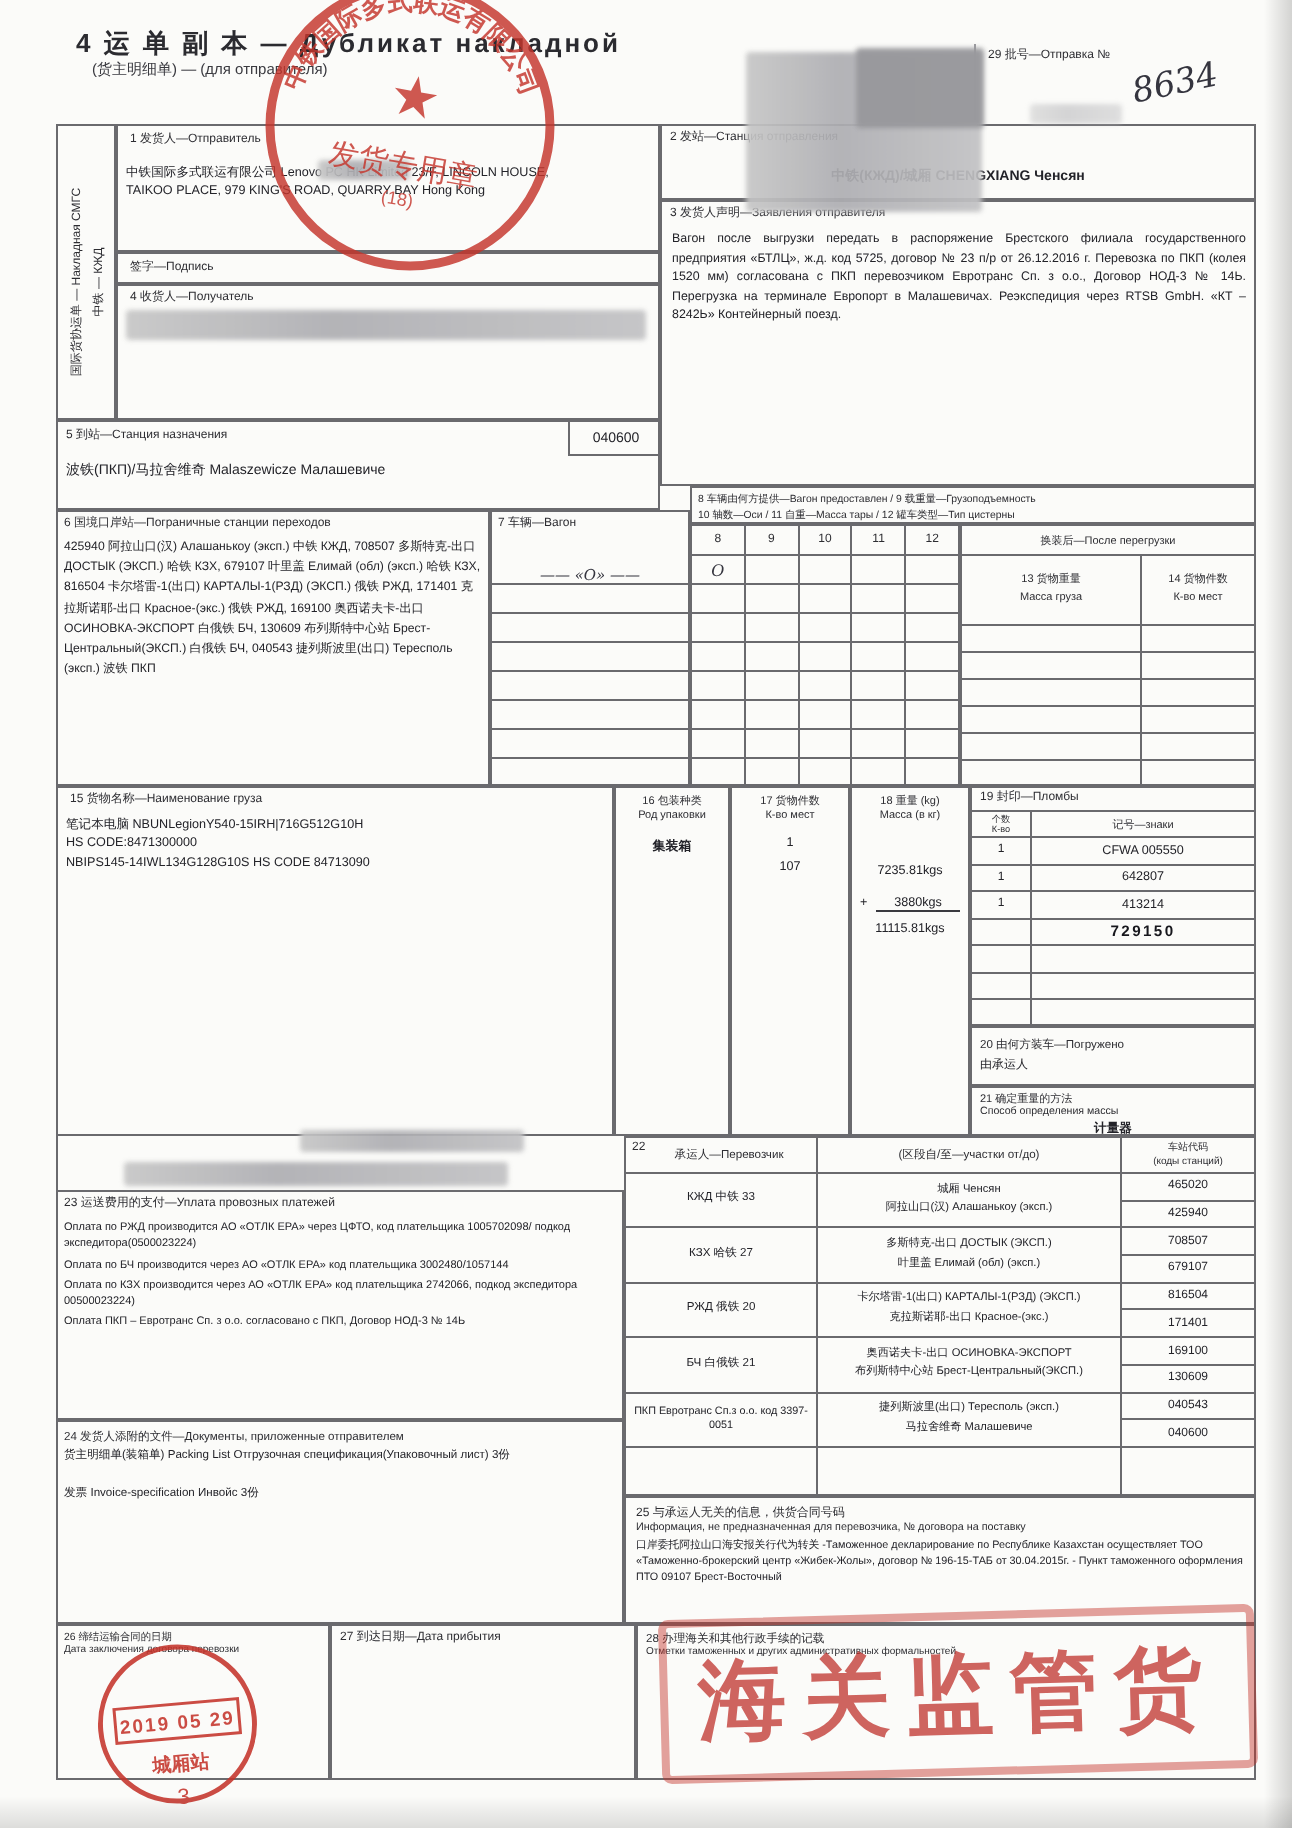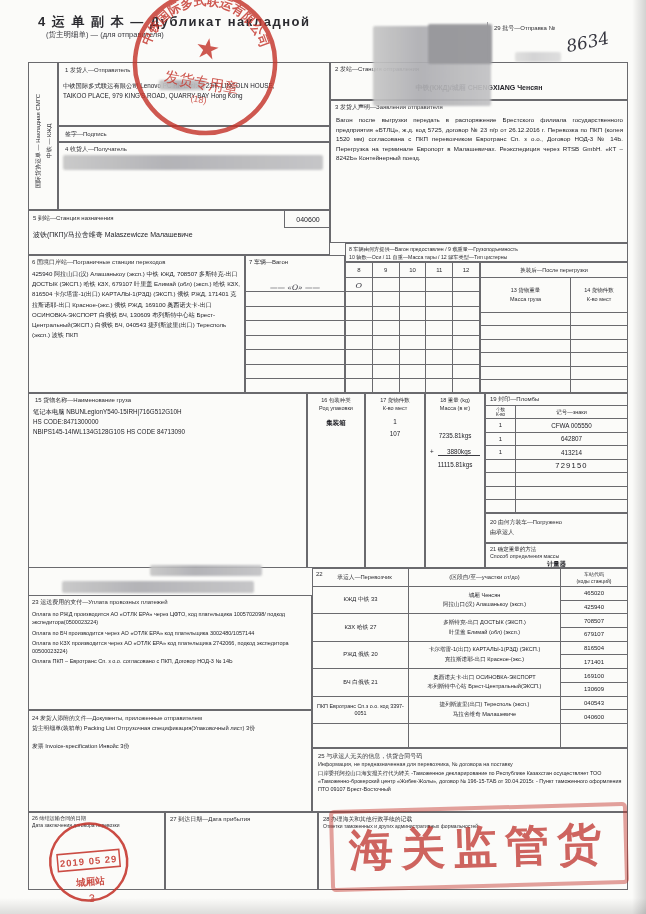--- a/index.html
+++ b/index.html
@@ -17,21 +17,21 @@
   .ttl{font-size:13px;font-weight:bold;letter-spacing:1.5px;color:#2b2b30;white-space:nowrap}
   .sub{font-size:7.5px;color:#3a3a40;white-space:nowrap}
   .rows145{background-image:repeating-linear-gradient(to bottom,transparent 0,transparent 13.5px,var(--ln) 13.5px,var(--ln) 14.5px)}
   .rows135{background-image:repeating-linear-gradient(to bottom,transparent 0,transparent 12.5px,var(--ln) 12.5px,var(--ln) 13.5px)}
   .c8{flex:1;border-right:1px solid var(--ln);box-sizing:border-box;display:flex;align-items:flex-start;justify-content:center;font-size:6px;color:var(--tx)}
   .c8:last-child{border-right:none}
   .r19{display:flex;height:13.57px;border-bottom:1px solid var(--ln);box-sizing:border-box}
   .r19:last-child{border-bottom:none}
   .r19 .n{width:30px;border-right:1px solid var(--ln);display:flex;align-items:center;justify-content:center;font-size:6px;color:#232329;box-sizing:border-box}
   .r19 .mk{flex:1;display:flex;align-items:center;justify-content:center;font-size:6.3px;color:#232329}
-  .stampnum{font-weight:normal;font-size:7.6px!important;letter-spacing:1.2px;color:#17171d!important}
+  .stampnum{font-weight:bold;font-size:7.6px!important;letter-spacing:1.2px;color:#17171d!important}
   .r22{display:flex;border-bottom:1px solid var(--ln);box-sizing:border-box;height:27.4px}
   .r22.fill{flex:1;border-bottom:none}
   .c22a{width:96px;border-right:1px solid var(--ln);display:flex;align-items:center;justify-content:center;text-align:center;font-size:5.8px;line-height:1.3;padding:1px;box-sizing:border-box;color:#232329}
   .c22b{width:152px;border-right:1px solid var(--ln);display:flex;flex-direction:column;align-items:center;justify-content:center;text-align:center;font-size:5.6px;line-height:1.7;color:#232329;box-sizing:border-box}
   .c22c{width:66px;display:flex;flex-direction:column;box-sizing:border-box}
   .c22c>div{flex:1;display:flex;align-items:center;justify-content:center;font-size:6px;color:#232329}
   .c22c>div:first-child{border-bottom:1px solid var(--ln)}
   .edge{pointer-events:none;z-index:9}
 </style>
 </head>

